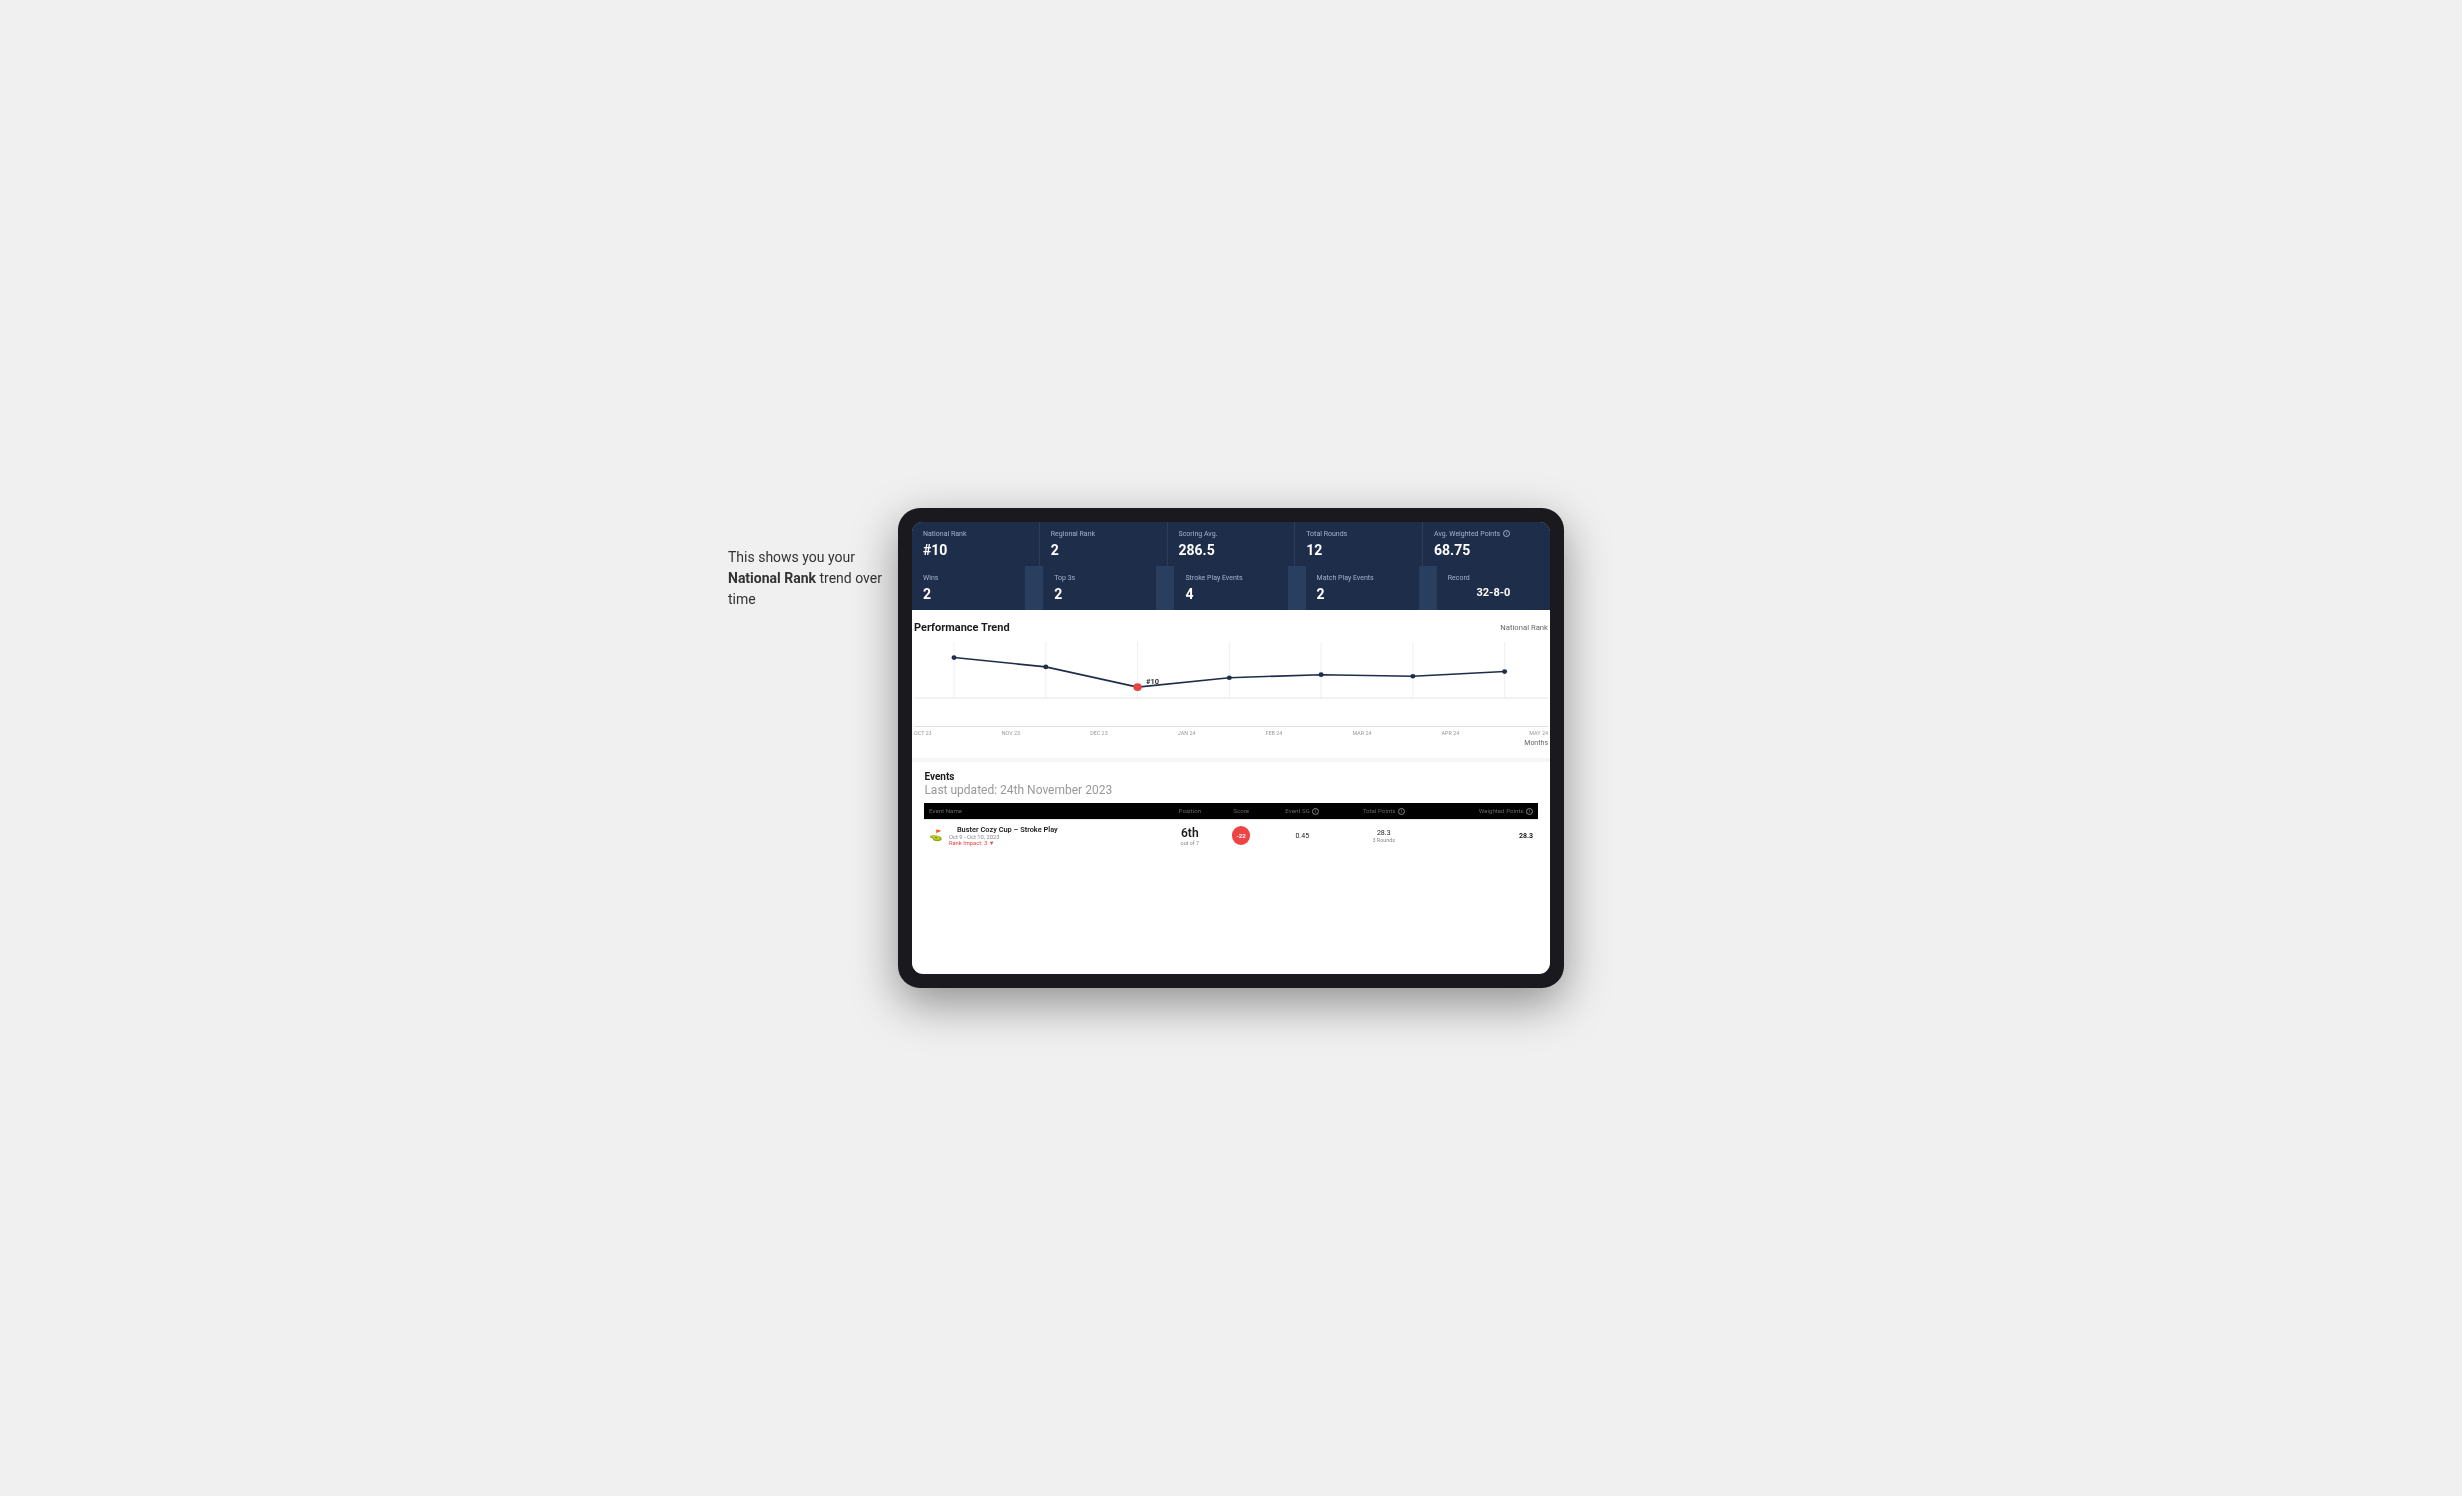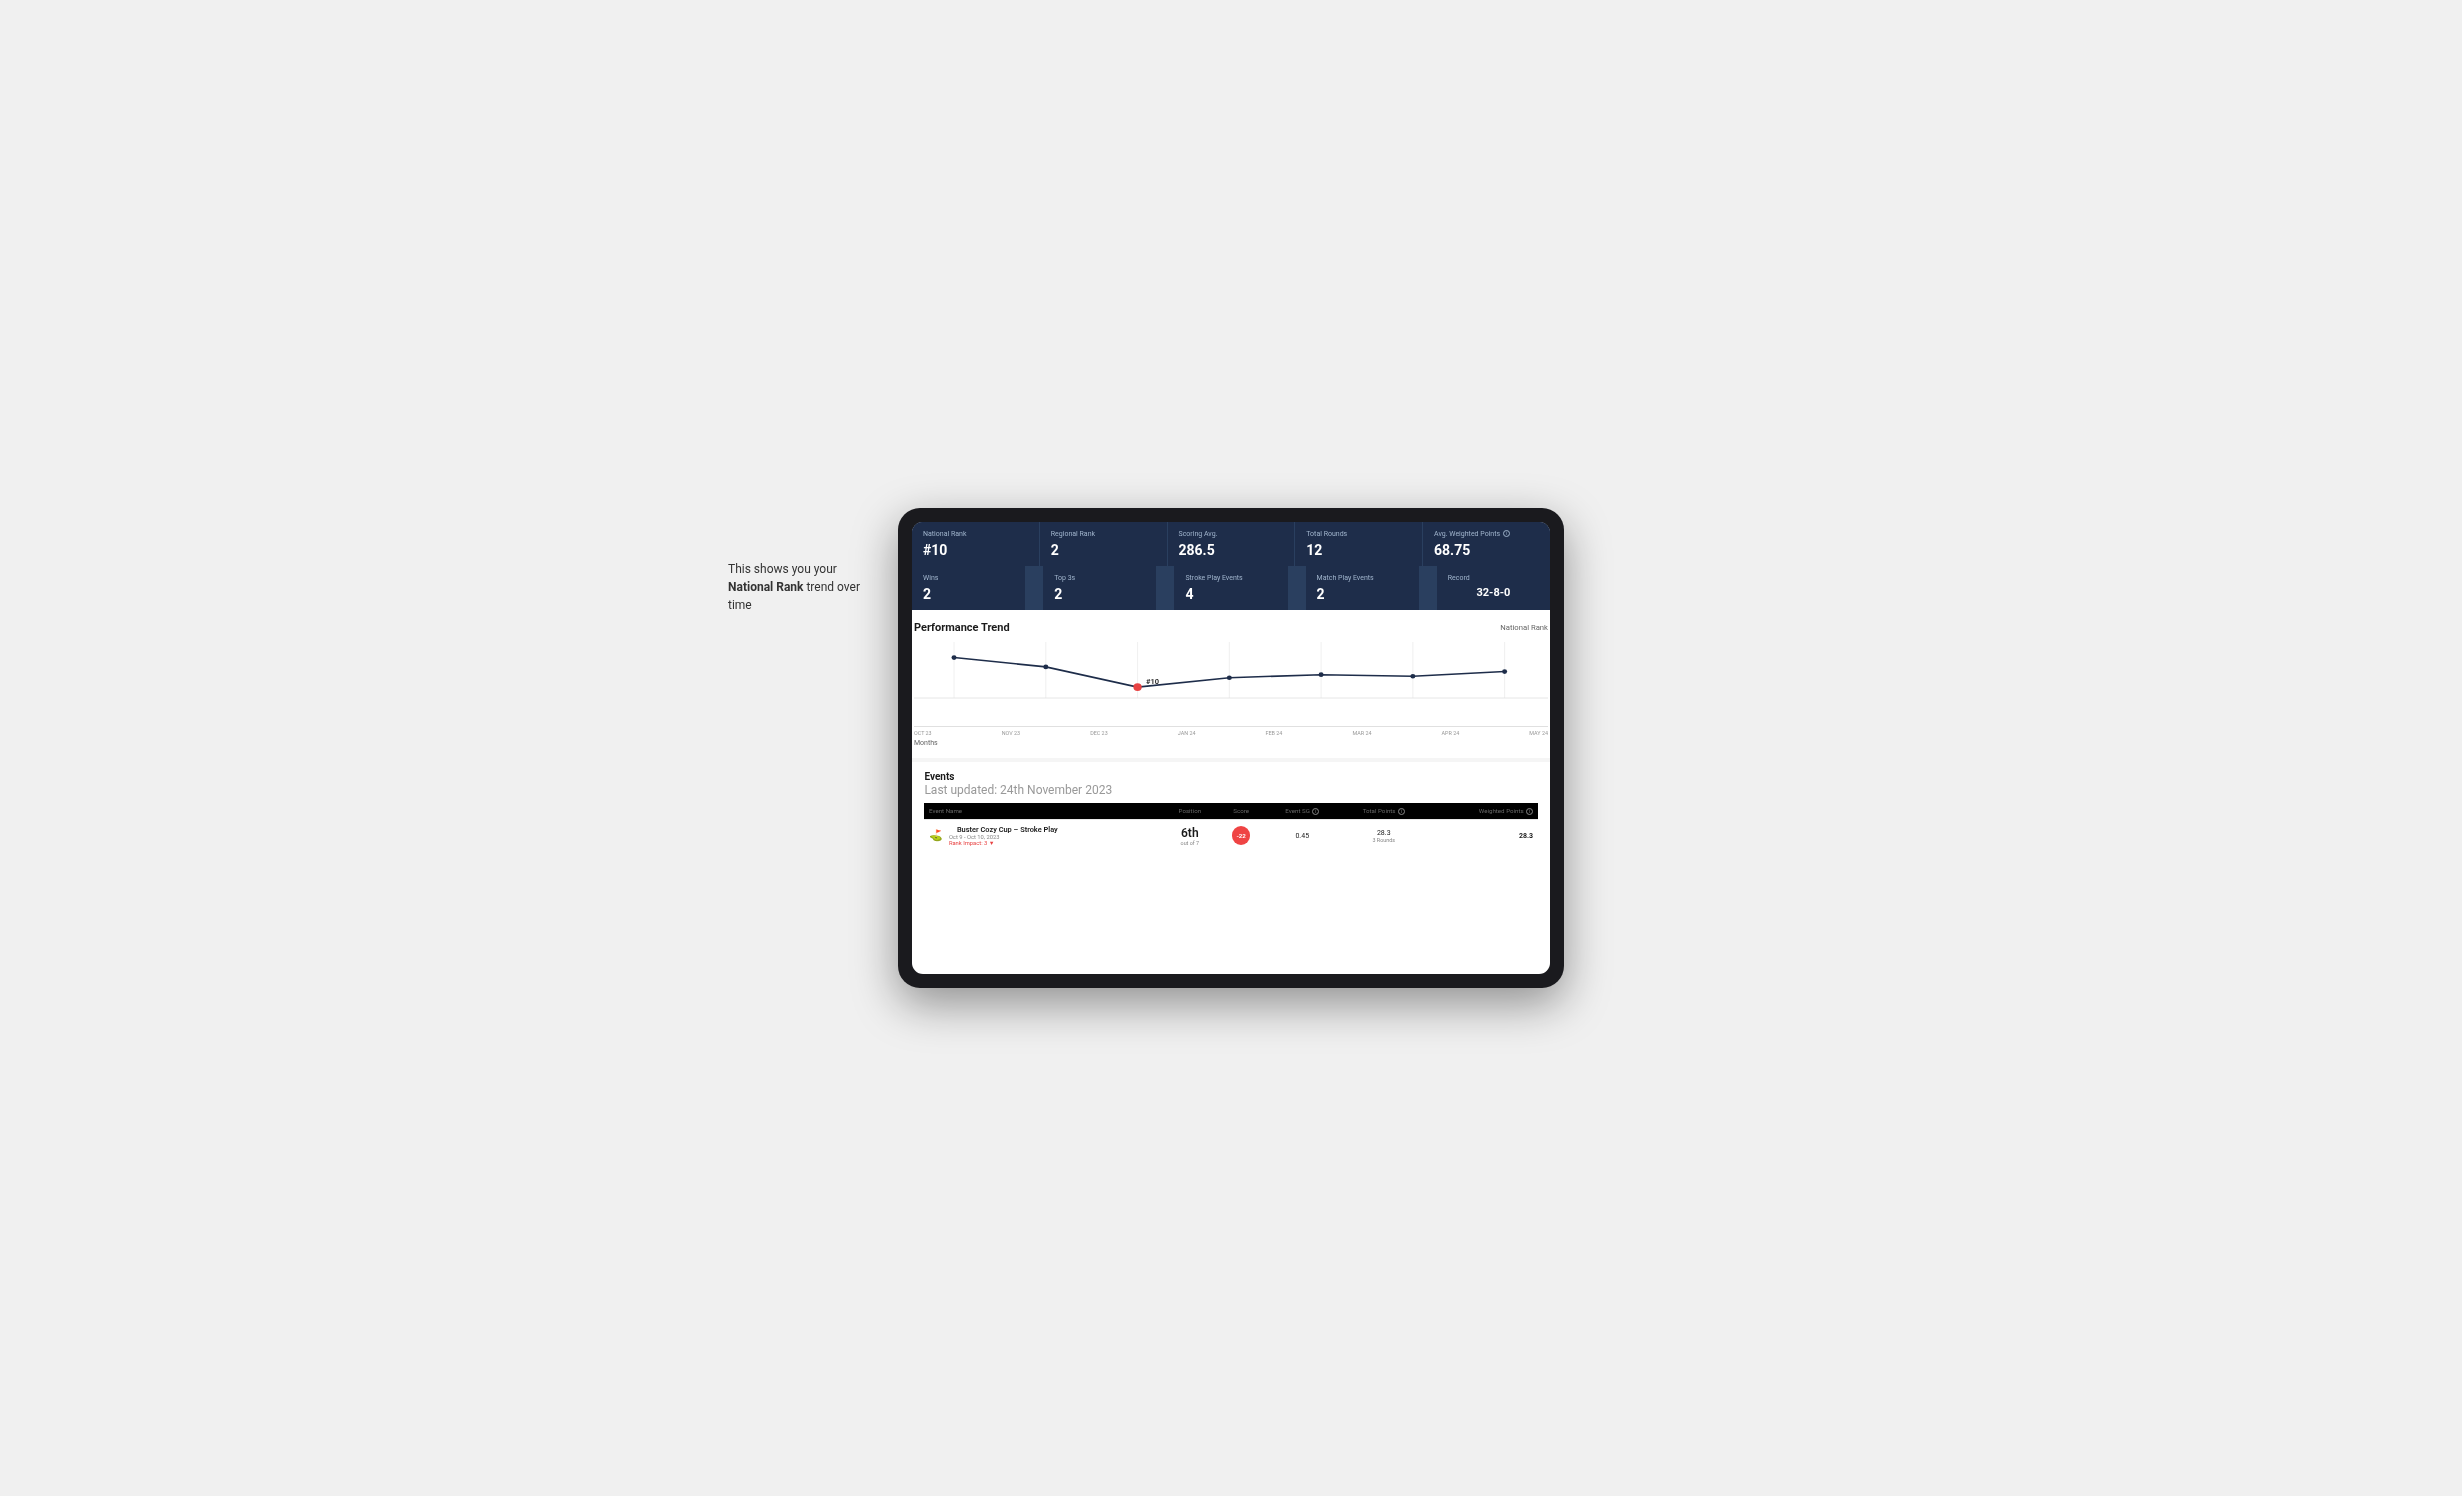--- a/index.html
+++ b/index.html
@@ -27,23 +27,23 @@
       height: 100%;
       background: #fff;
       border-radius: 11px;
       overflow: hidden;
       display: flex;
     }
 
     .annotation {
       position: absolute;
       left: -170px;
-      top: 52px;
+      top: 39px;
       width: 155px;
-      font-size: 12px;
+      font-size: 14px;
       color: #333;
       line-height: 1.5;
     }
 
     .annotation strong { font-weight: 700; }
 
     .arrow-svg {
       position: absolute;
       left: -15.5px;
       top: 43px;
@@ -134,21 +134,21 @@
       padding: 3.1px 0 1.5px;
     }
 
     .chart-x-label {
       font-size: 5.4px;
       color: #999;
       text-align: center;
     }
 
     .chart-axis-title {
-      text-align: left;
+      text-align: right;
       font-size: 7px;
       color: #666;
       margin-top: 1.5px;
     }
 
     
     .events-section {
       padding: 9.3px 12.4px 4.6px;
       border-top: 4.6px solid #f5f5f5;
     }

